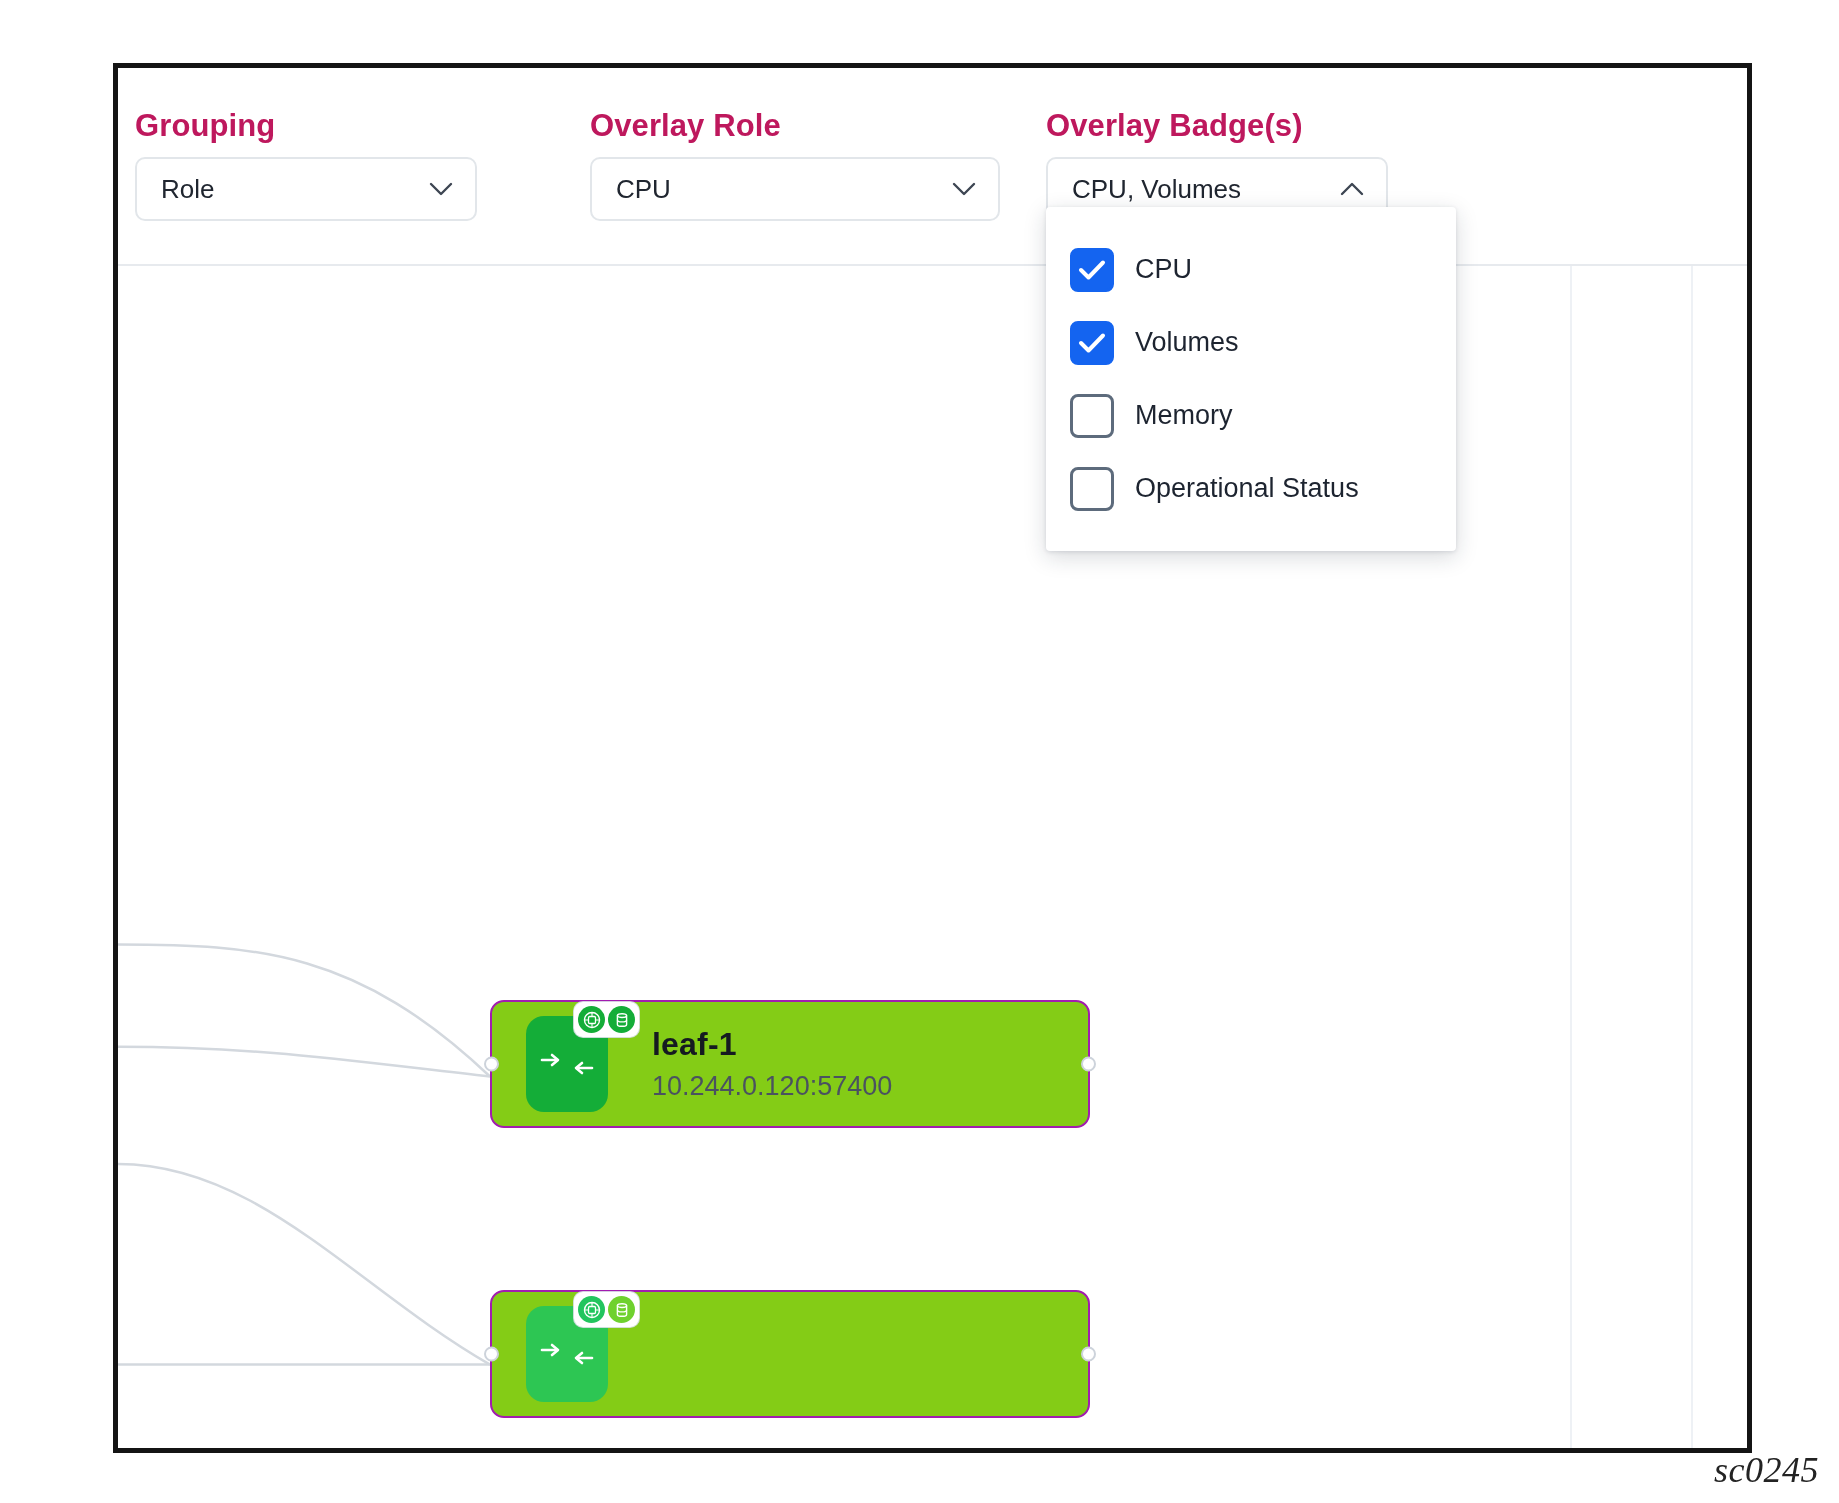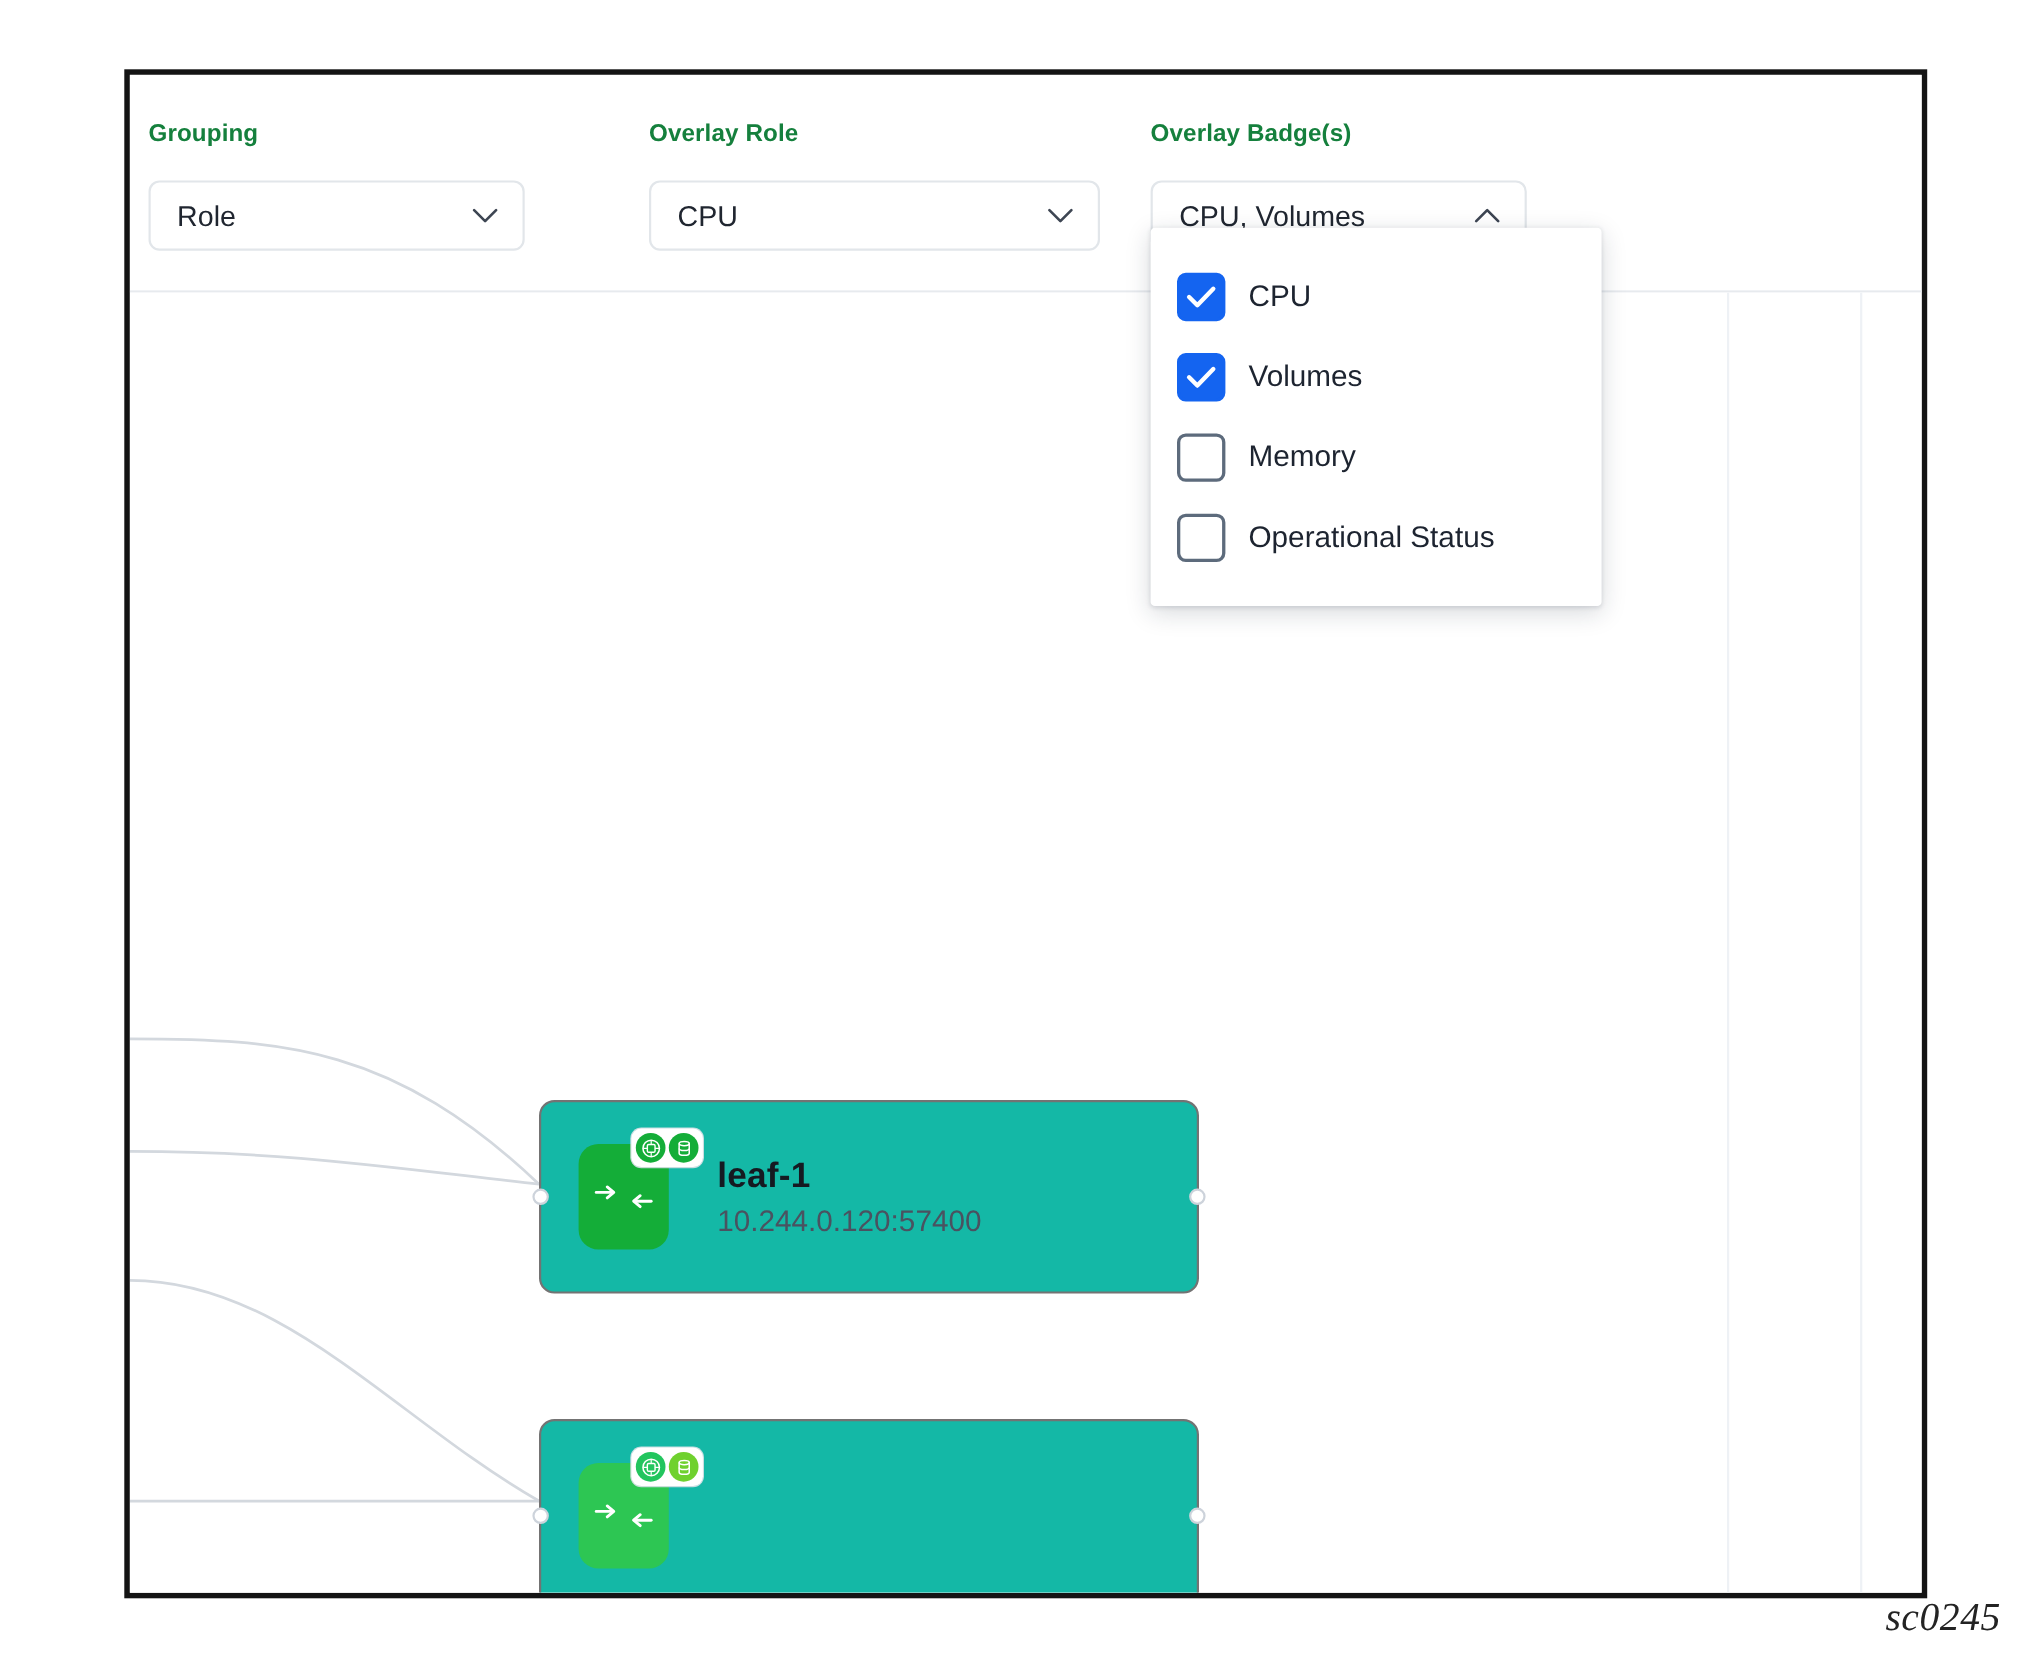--- a/index.html
+++ b/index.html
@@ -38,25 +38,25 @@
     height: 198px;
     box-sizing: border-box;
     border-bottom: 2px solid #e7eaee;
     background: #ffffff;
   }
   .control {
     position: absolute;
     top: 40px;
   }
   .control-label {
-    font-size: 22px;
+    font-size: 31px;
     font-weight: bold;
-    color: #15803d;
+    color: #be185d;
     letter-spacing: 0.1px;
-    margin-bottom: 30px;
+    margin-bottom: 13px;
     white-space: nowrap;
   }
   .select-box {
     position: relative;
     height: 64px;
     border: 2px solid #e2e6ea;
     border-radius: 10px;
     background: #ffffff;
     display: flex;
     align-items: center;
@@ -149,24 +149,24 @@
     width: 2px;
     background: #eef1f5;
   }
   #vline-a { left: 1452px; }
   #vline-b { left: 1573px; }
 
   
   .node {
     position: absolute;
     width: 600px;
-    height: 176px;
-    border: 2px solid #737373;
+    height: 128px;
+    border: 2px solid #a21caf;
     border-radius: 14px;
-    background: #14b8a6;
+    background: #84cc16;
     box-sizing: border-box;
     display: flex;
     align-items: center;
     cursor: pointer;
   }
   #node-leaf-1 { left: 372px; top: 734px; }
   #node-leaf-2 { left: 372px; top: 1024px; }
 
   .node-icon-wrap {
     position: relative;

